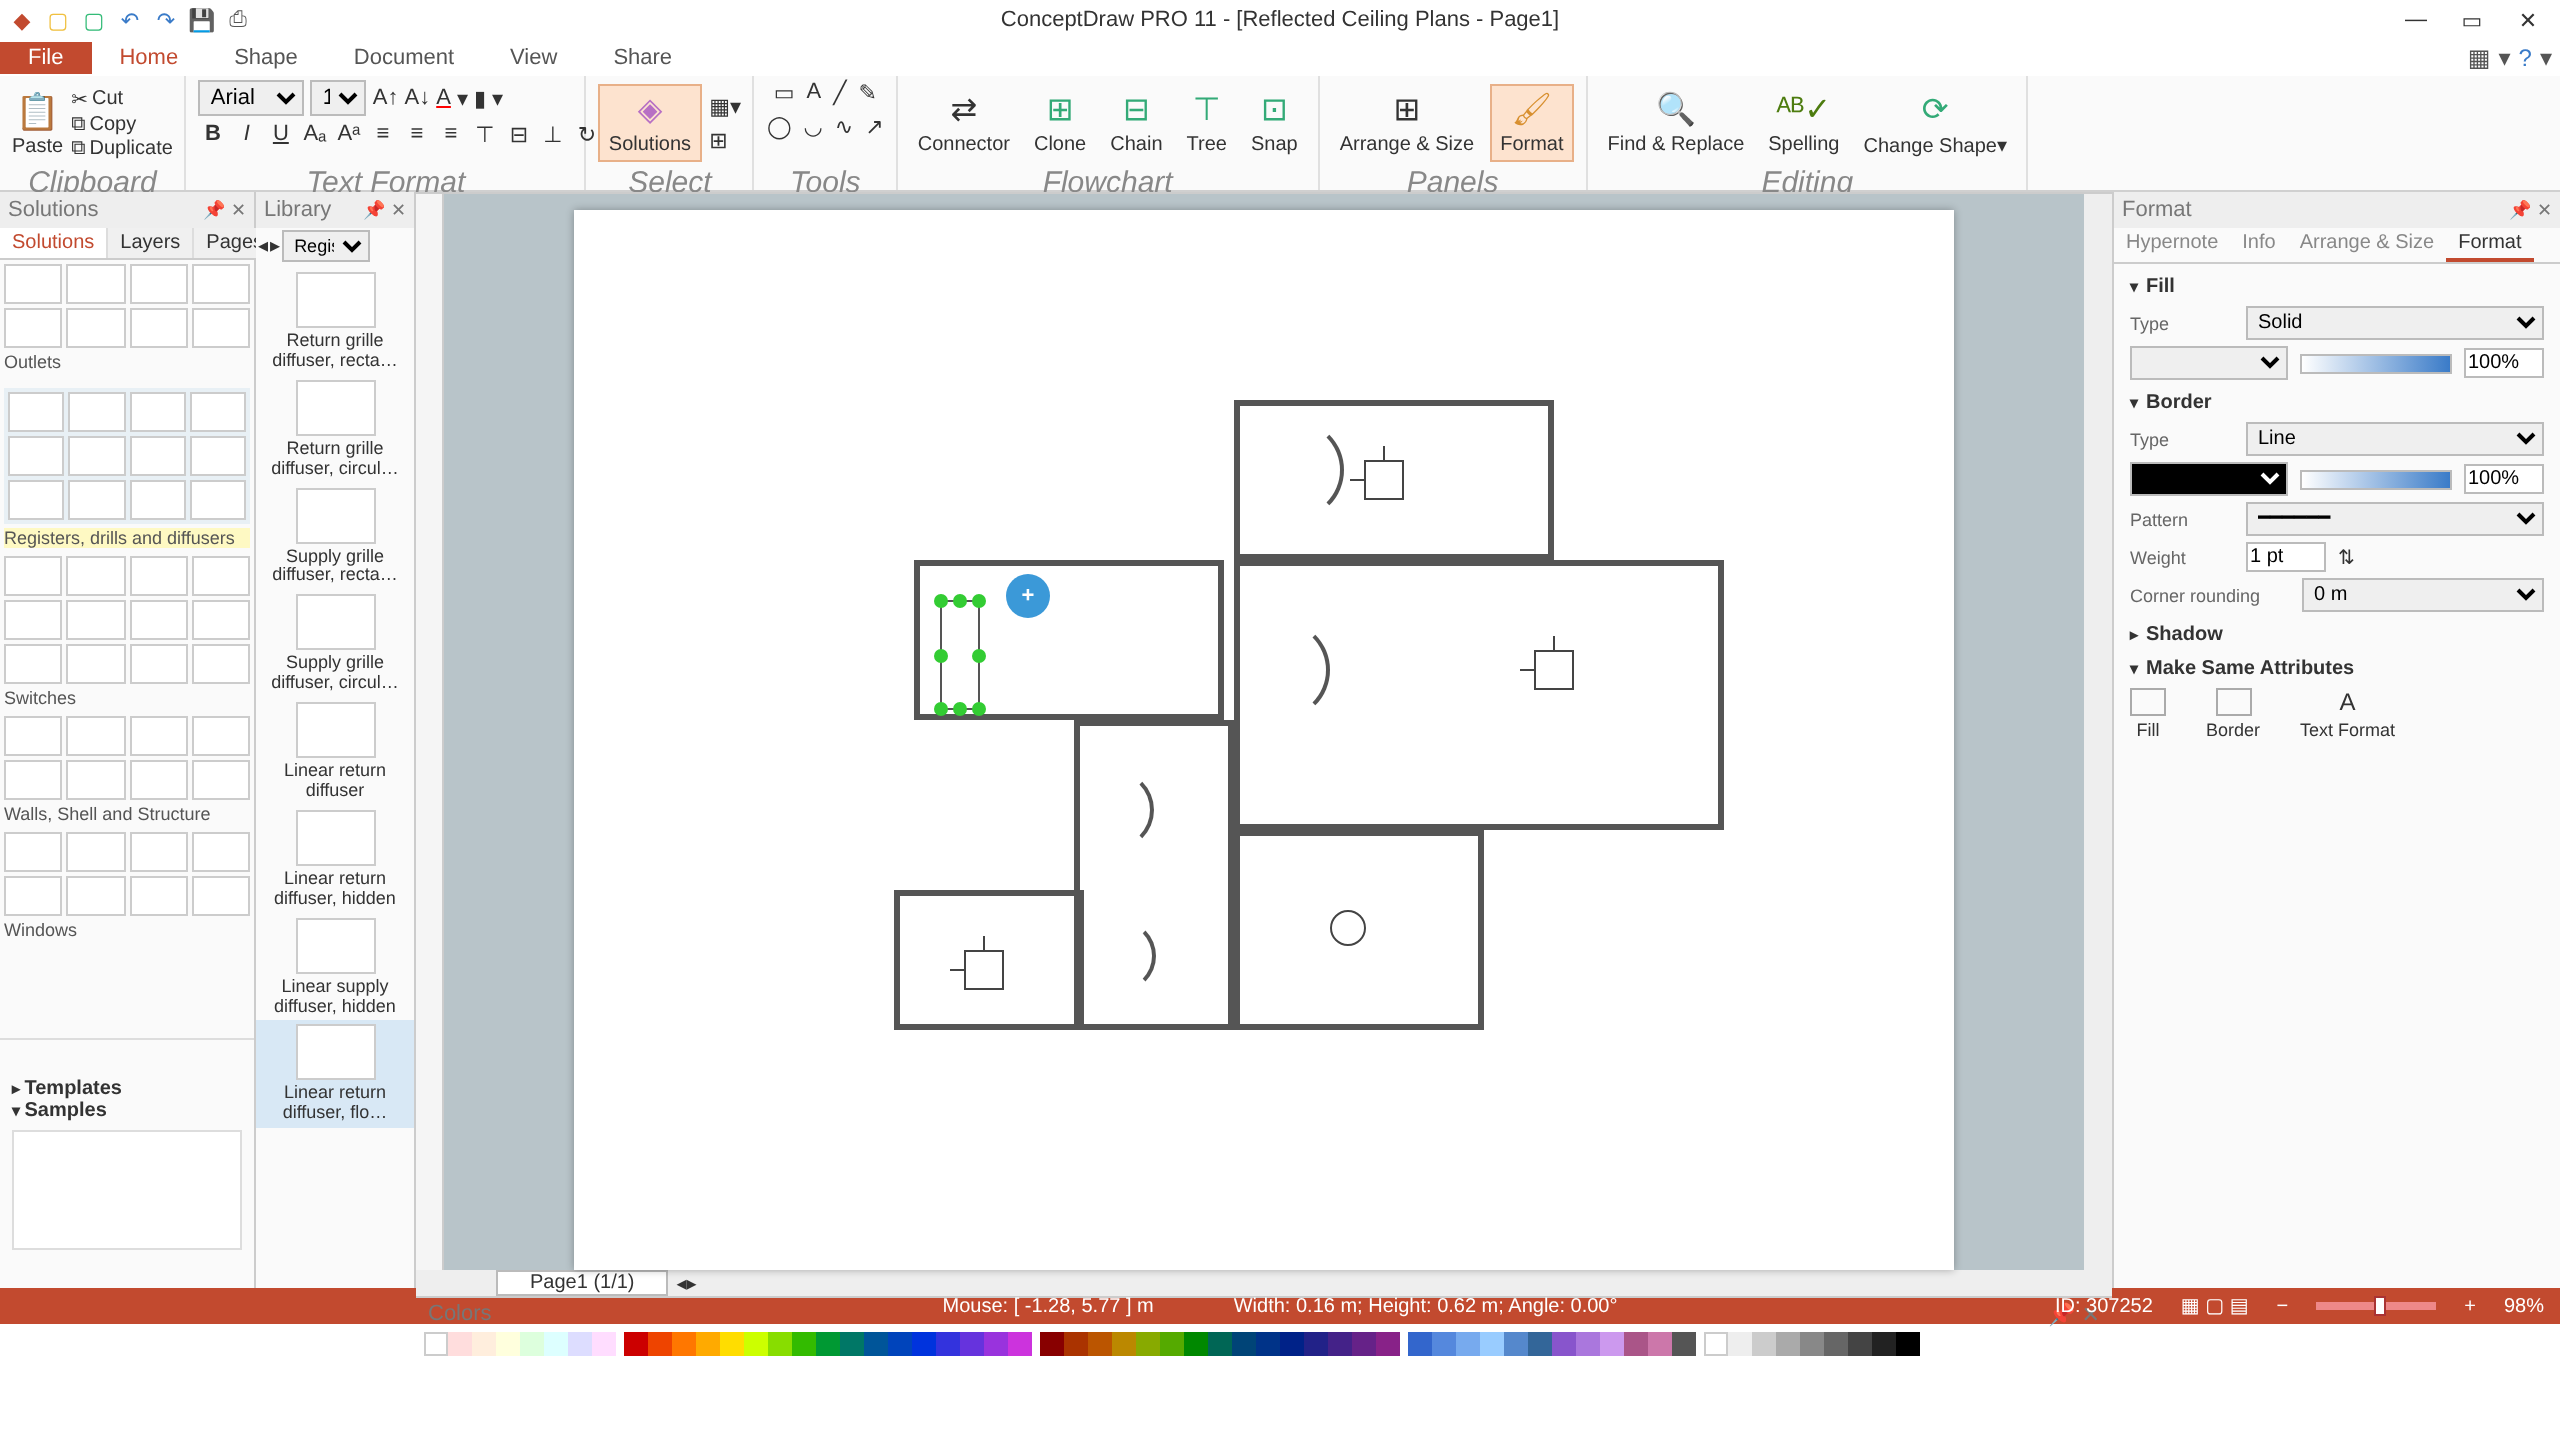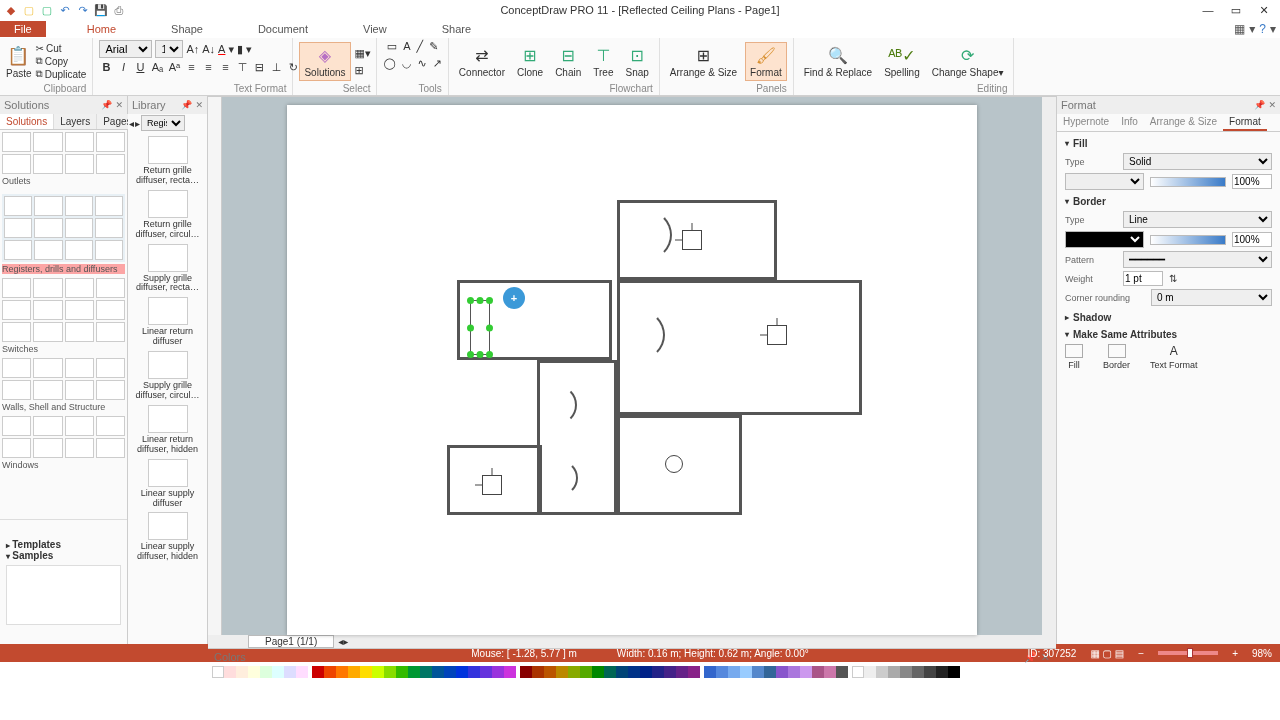--- a/index.html
+++ b/index.html
@@ -7,27 +7,27 @@
 
 .titlebar { height: 20px; background: #fff; display: flex; align-items: center; position: relative; }
 .qat { display: flex; gap: 4px; padding-left: 4px; }
 .qat span { width: 14px; height: 14px; display: inline-flex; align-items: center; justify-content: center; }
 .titlebar .title { position: absolute; left: 50%; transform: translateX(-50%); font-size: 11px; }
 .win-controls { position: absolute; right: 0; display: flex; gap: 12px; padding-right: 8px; }
 .win-controls span { width: 16px; text-align: center; cursor: pointer; }
 
 .menubar { height: 18px; display: flex; align-items: center; gap: 0; font-size: 11px; }
 .menubar .file { background: #c24a2f; color: #fff; padding: 2px 14px; }
-.menubar .tab { padding: 2px 14px; color: #555; margin-left: 27px; }
+.menubar .tab { padding: 2px 14px; color: #555; }
 .menubar .tab.active { color: #c24a2f; }
 
 .ribbon { height: 58px; border-bottom: 1px solid #d0d0d0; display: flex; background: #fafafa; }
 .group { border-right: 1px solid #e0e0e0; display: flex; flex-direction: column; justify-content: space-between; padding: 2px 6px 0 6px; }
 .group-body { display: flex; gap: 4px; align-items: center; flex: 1; }
-.group-label { font-size: 10px; color: #888; text-align: right; height: 12px; }
+.group-label { font-size: 15px; color: #888; text-align: center; height: 12px; font-style: italic; }
 .clipboard-paste { display: flex; flex-direction: column; align-items: center; gap: 1px; }
 .clipboard-side { display: flex; flex-direction: column; gap: 1px; font-size: 10px; }
 .clipboard-side div { display: flex; align-items: center; gap: 2px; }
 select, input { font-size: 11px; border: 1px solid #bbb; padding: 1px; }
 .font-name { width: 53px; }
 .font-size { width: 28px; }
 .tfbtns { display: flex; gap: 3px; }
 .tfbtns span { width: 14px; text-align: center; font-size: 11px; }
 .bigbtn { display: flex; flex-direction: column; align-items: center; font-size: 10px; gap:2px; padding:2px 4px;}
 .bigbtn.active { background: #fde3cf; border:1px solid #e8b088;}
@@ -308,21 +308,21 @@
           <div></div>
           <div></div>
           <div></div>
           <div></div>
           <div></div>
           <div></div>
           <div></div>
           <div></div>
           <div></div>
         </div>
-      <div class="stencil-label" style="background:#fca5a5">Registers, drills and diffusers</div>
+      <div class="stencil-label" style="background:#fef9c3">Registers, drills and diffusers</div>
       <div class="stencil-grid">
           <div></div>
           <div></div>
           <div></div>
           <div></div>
           <div></div>
           <div></div>
           <div></div>
           <div></div>
           <div></div>
@@ -379,37 +379,37 @@
       <div class="lib-item">
           <div class="thumb"></div>
           <div>Return grille diffuser, circul…</div>
         </div>
       <div class="lib-item">
           <div class="thumb"></div>
           <div>Supply grille diffuser, recta…</div>
         </div>
       <div class="lib-item">
           <div class="thumb"></div>
+          <div>Supply grille diffuser, circul…</div>
+        </div>
+      <div class="lib-item">
+          <div class="thumb"></div>
           <div>Linear return diffuser</div>
         </div>
       <div class="lib-item">
           <div class="thumb"></div>
-          <div>Supply grille diffuser, circul…</div>
+          <div>Linear return diffuser, hidden</div>
         </div>
       <div class="lib-item">
           <div class="thumb"></div>
-          <div>Linear return diffuser, hidden</div>
-        </div>
-      <div class="lib-item">
-          <div class="thumb"></div>
-          <div>Linear supply diffuser</div>
-        </div>
-      <div class="lib-item">
-          <div class="thumb"></div>
           <div>Linear supply diffuser, hidden</div>
+        </div>
+      <div class="lib-item sel">
+          <div class="thumb"></div>
+          <div>Linear return diffuser, flo…</div>
         </div>
     </div>
   </div>
 
   <div class="canvas-area">
     <div class="ruler-h"></div>
     <div class="canvas-wrap">
       <div class="ruler-v"></div>
       <div class="canvas-scroll">
         <div class="page">

